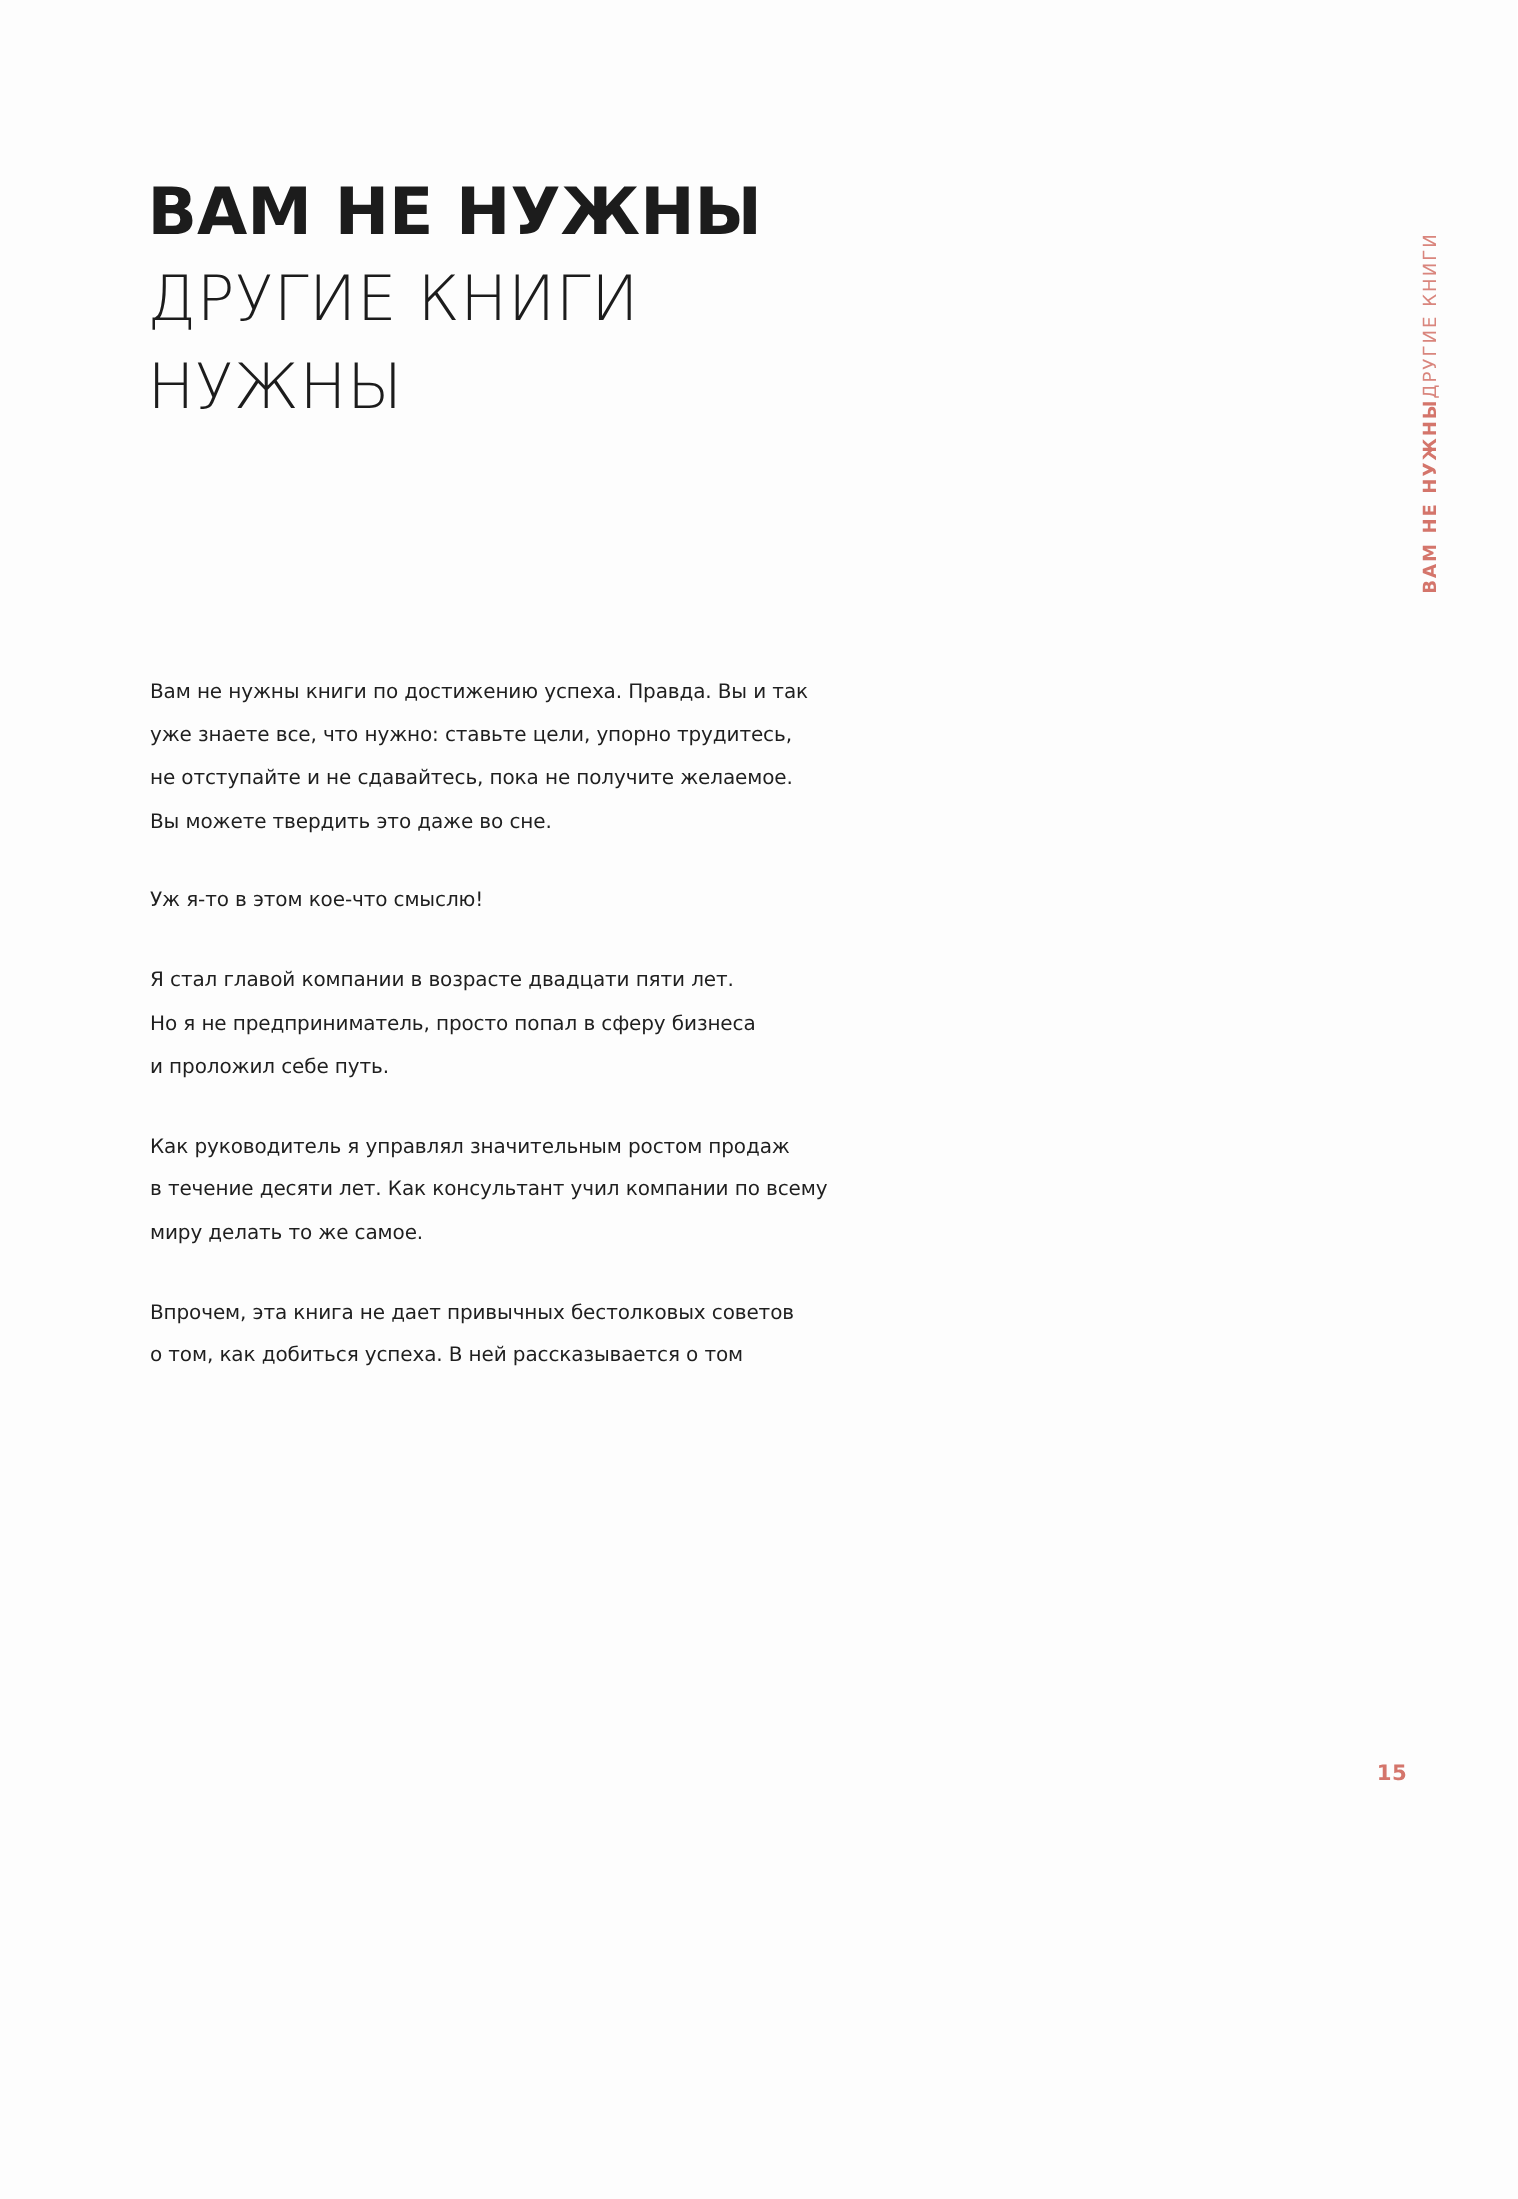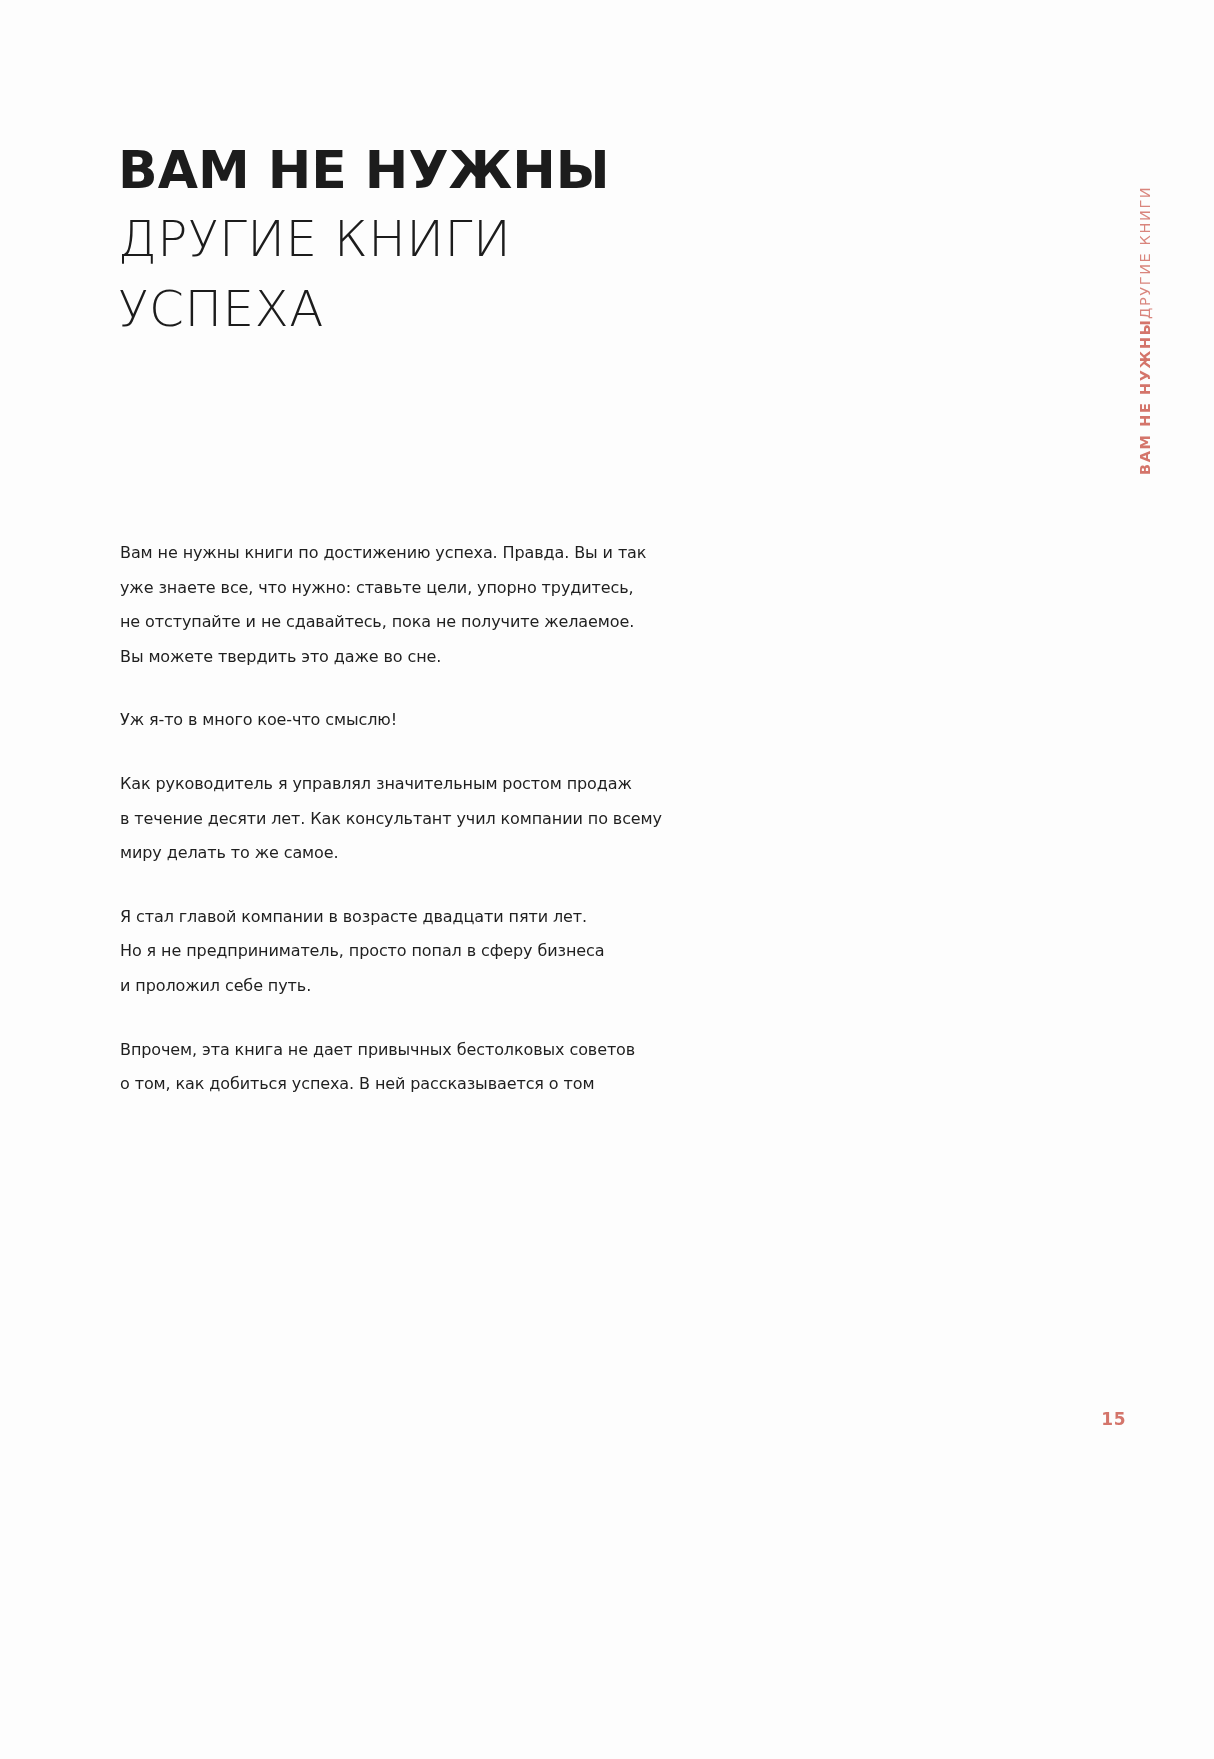--- a/index.html
+++ b/index.html
@@ -108,39 +108,39 @@
   }
 </style>
 </head>
 <body>
 
 <div class="page">
 
   <div class="heading">
     <span class="heading-line bold">ВАМ НЕ НУЖНЫ</span>
     <span class="heading-line light">ДРУГИЕ КНИГИ</span>
-    <span class="heading-line light">УСПЕХА</span>
+    <span class="heading-line light">НУЖНЫ</span>
   </div>
 
   <div class="running-head">
       <span class="rh-bold">ВАМ НЕ НУЖНЫ </span>
       <span class="rh-light">ДРУГИЕ КНИГИ</span>
     </div>
 
   <div class="body-copy">
     <p>Вам не нужны книги по достижению успеха. Правда. Вы и так
 уже знаете все, что нужно: ставьте цели, упорно трудитесь,
 не отступайте и не сдавайтесь, пока не получите желаемое.
 Вы можете твердить это даже во сне.</p>
-    <p>Уж я-то в много кое-что смыслю!</p>
+    <p>Уж я-то в этом кое-что смыслю!</p>
+    <p>Я стал главой компании в возрасте двадцати пяти лет.
+Но я не предприниматель, просто попал в сферу бизнеса
+и проложил себе путь.</p>
     <p>Как руководитель я управлял значительным ростом продаж
 в течение десяти лет. Как консультант учил компании по всему
 миру делать то же самое.</p>
-    <p>Я стал главой компании в возрасте двадцати пяти лет.
-Но я не предприниматель, просто попал в сферу бизнеса
-и проложил себе путь.</p>
     <p>Впрочем, эта книга не дает привычных бестолковых советов
 о том, как добиться успеха. В ней рассказывается о том</p>
   </div>
 
   <div class="page-number">15</div>
 
 </div>
 
 </body></html>

